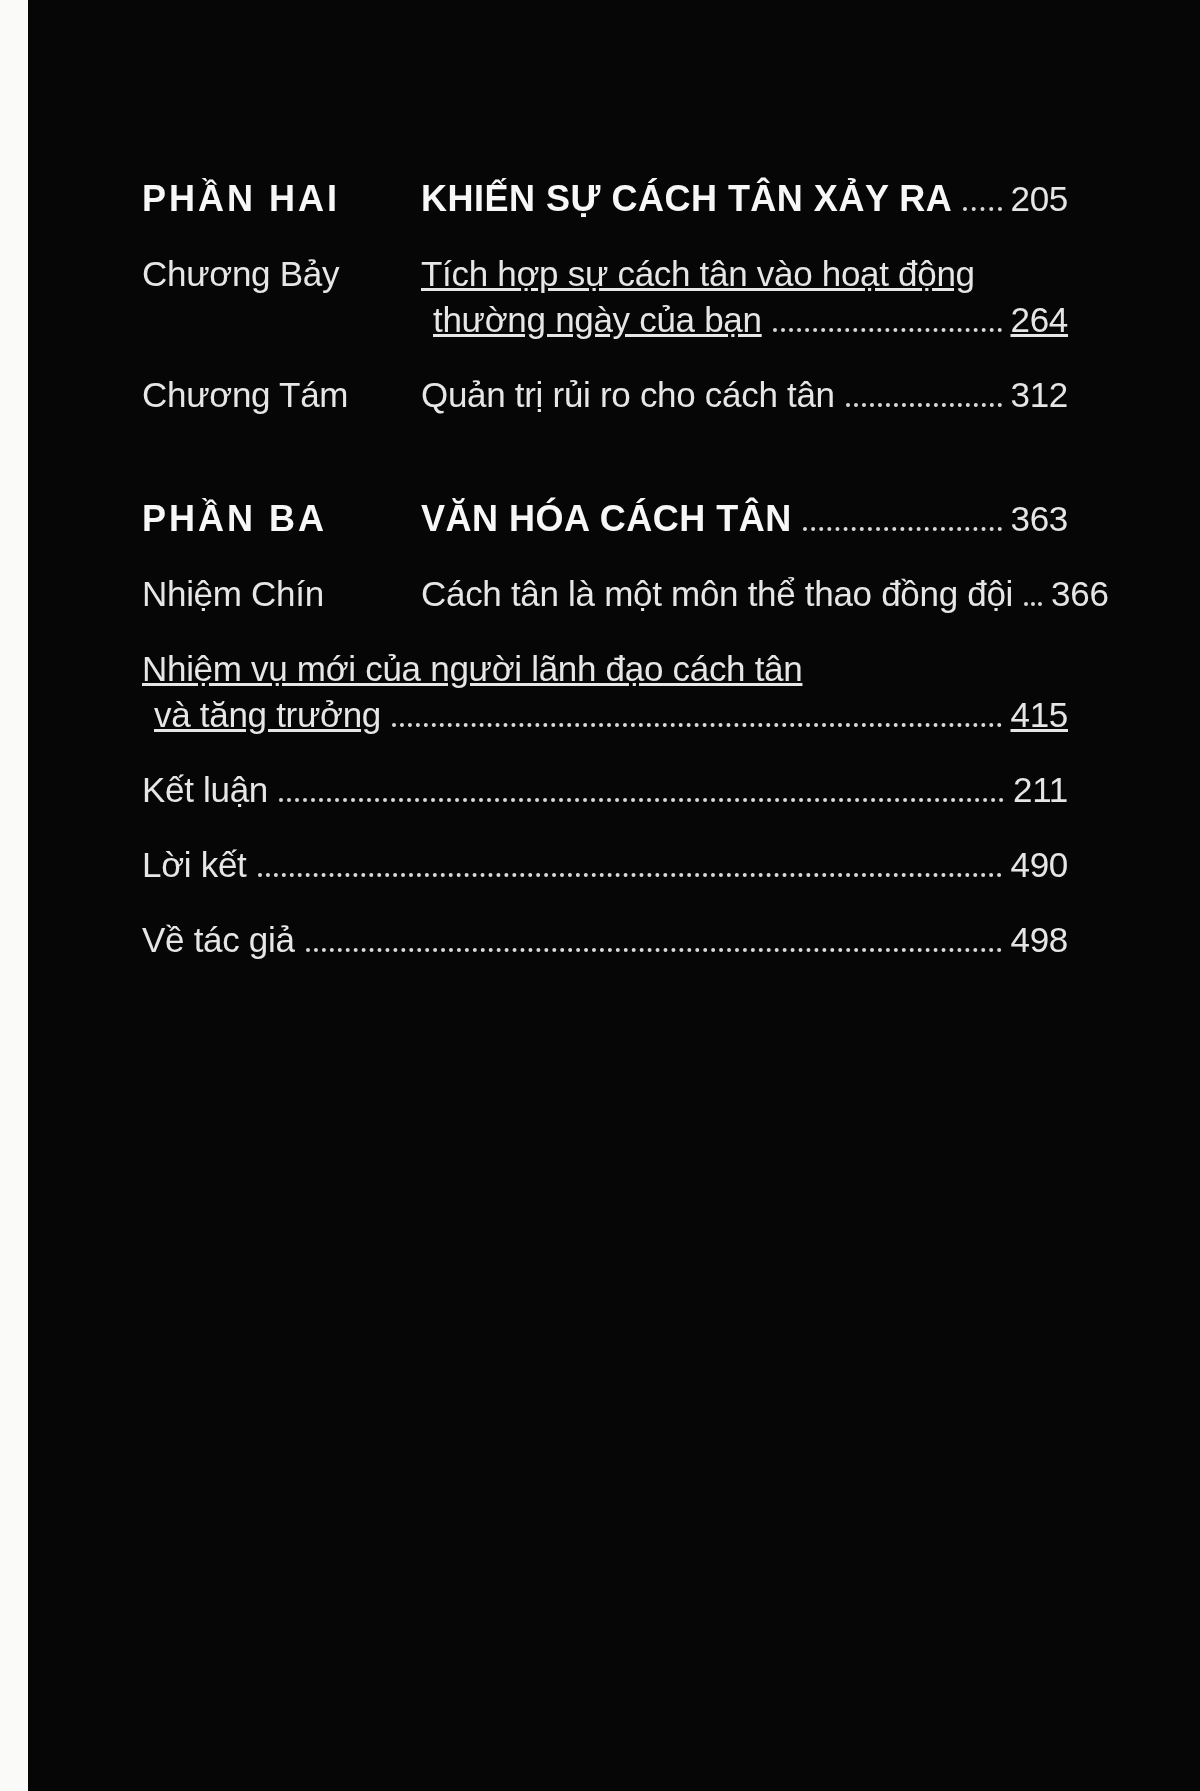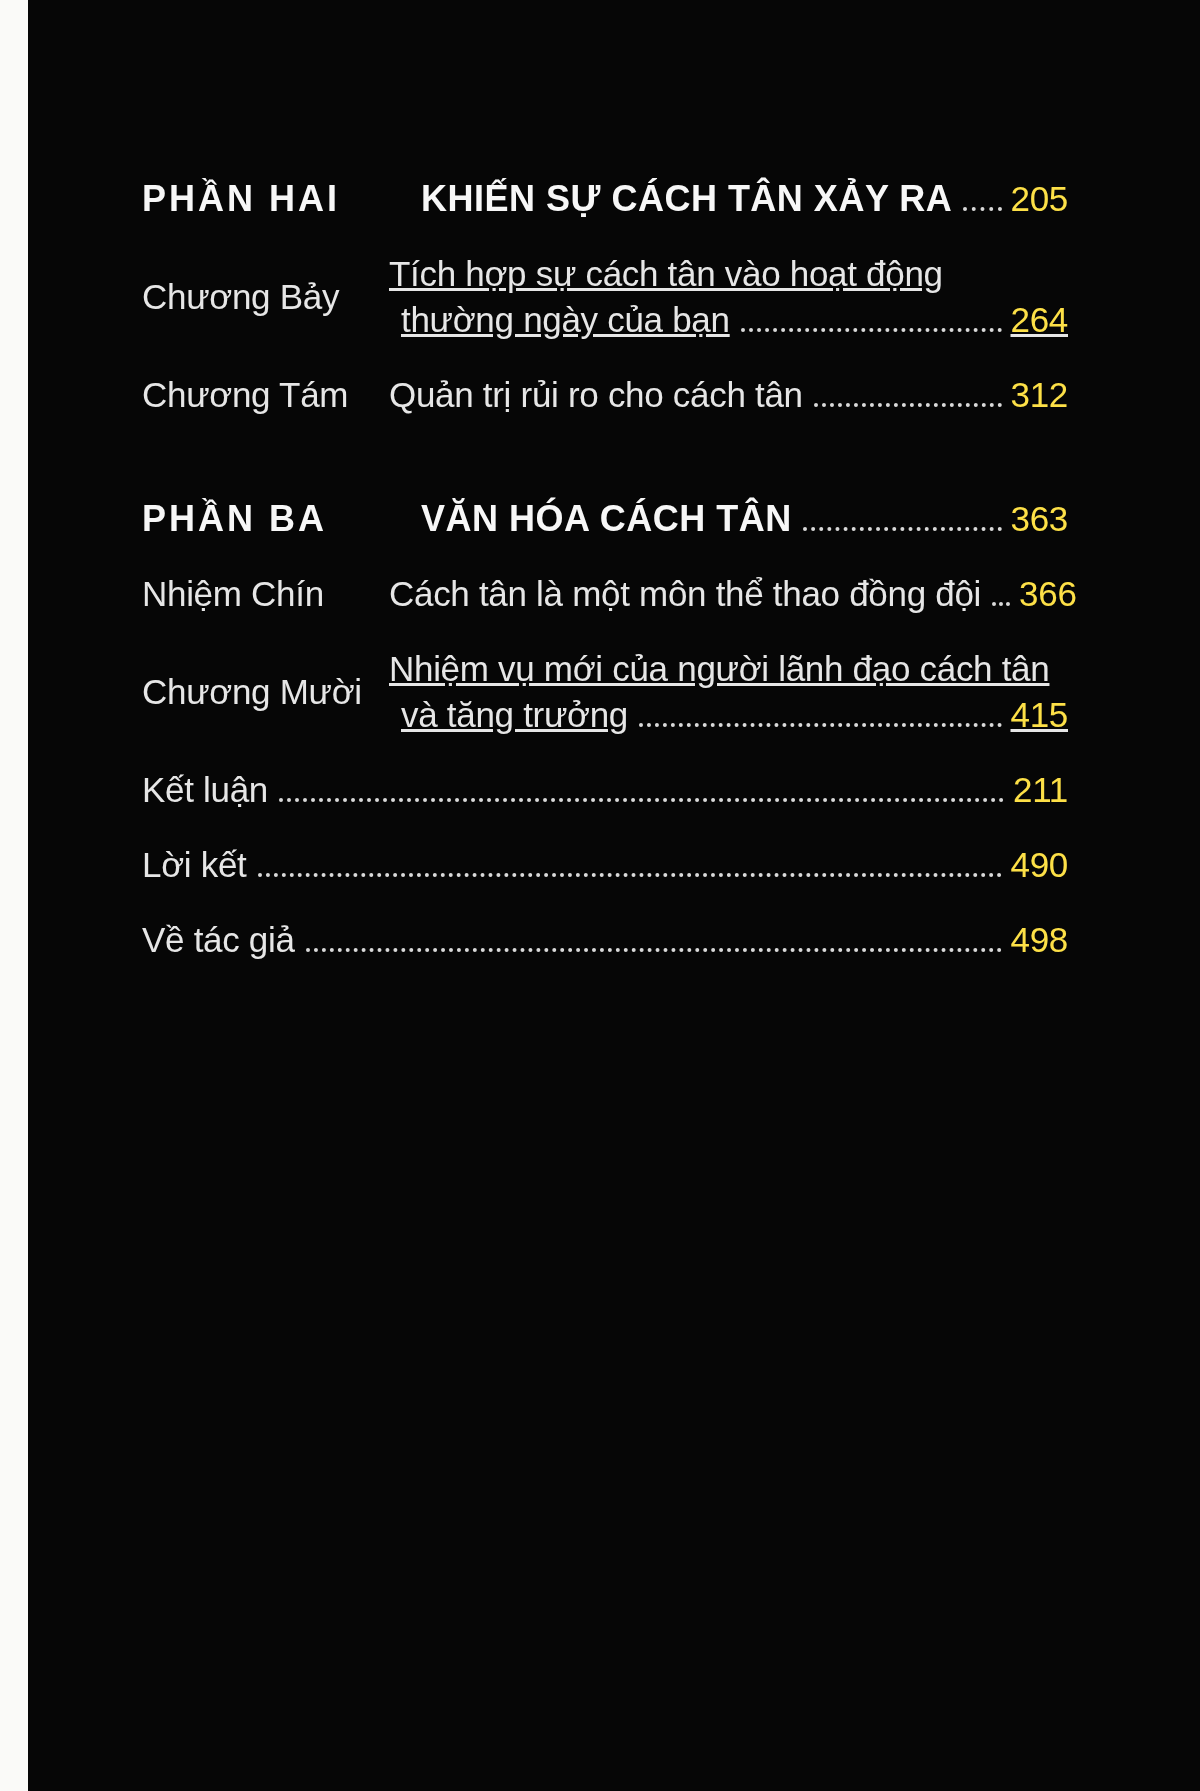--- a/index.html
+++ b/index.html
@@ -25,26 +25,27 @@
     position: absolute;
     left: 28px; top: 0;
     width: 1172px; height: 1791px;
     background: #060606;
     box-sizing: border-box;
     padding: 176px 132px 0 114px;
     color: #e6e6e6;
   }
   .row {
     display: flex;
-    align-items: center;
+    align-items: flex-start;
     font-size: 35px;
     line-height: 46px;
     letter-spacing: -0.3px;
     margin-bottom: 29px;
     color: #e6e6e6;
+    gap: 32px;
   }
   .label-col {
     width: 247px;
     flex-shrink: 0;
   }
   .entry-col {
     flex: 1;
     display: flex;
     align-items: baseline;
     min-width: 0;
@@ -61,35 +62,34 @@
   }
   .dotline {
     flex: 1;
     border-bottom: 4px dotted #d9d9d9;
     align-self: flex-end;
     margin: 0 9px 11px 11px;
     min-width: 18px;
   }
   .pagenum {
     white-space: nowrap;
-    color: #fde047;
+    color: #e5e5e5;
   }
   .section-header .label-col {
     font-weight: 700;
     font-size: 36px;
     letter-spacing: 3px;
     color: #f7f7f7;
   }
   .section-header .title {
     font-weight: 700;
     font-size: 36px;
     letter-spacing: 0.5px;
     color: #f7f7f7;
     white-space: nowrap;
-    margin-left: 32px;
   }
   .section-gap {
     margin-top: 78px;
   }
   .title {
     white-space: nowrap;
   }
 </style>
 </head>
 <body>
@@ -142,21 +142,20 @@
     <div class="row">
       <div class="label-col">Nhiệm Chín</div>
       <div class="entry-col">
         <span class="title">Cách tân là một môn thể thao đồng đội</span>
         <span class="dotline"></span>
         <span class="pagenum">366</span>
       </div>
     </div>
 
     <div class="row">
-      <div class="label-col">Chương Mười</div>
       <div class="entry-block">
         <div class="title">Nhiệm vụ mới của người lãnh đạo cách tân</div>
         <div class="entry-line2">
           <span class="title">và tăng trưởng</span>
           <span class="dotline"></span>
           <span class="pagenum">415</span>
         </div>
       </div>
     </div>
 

